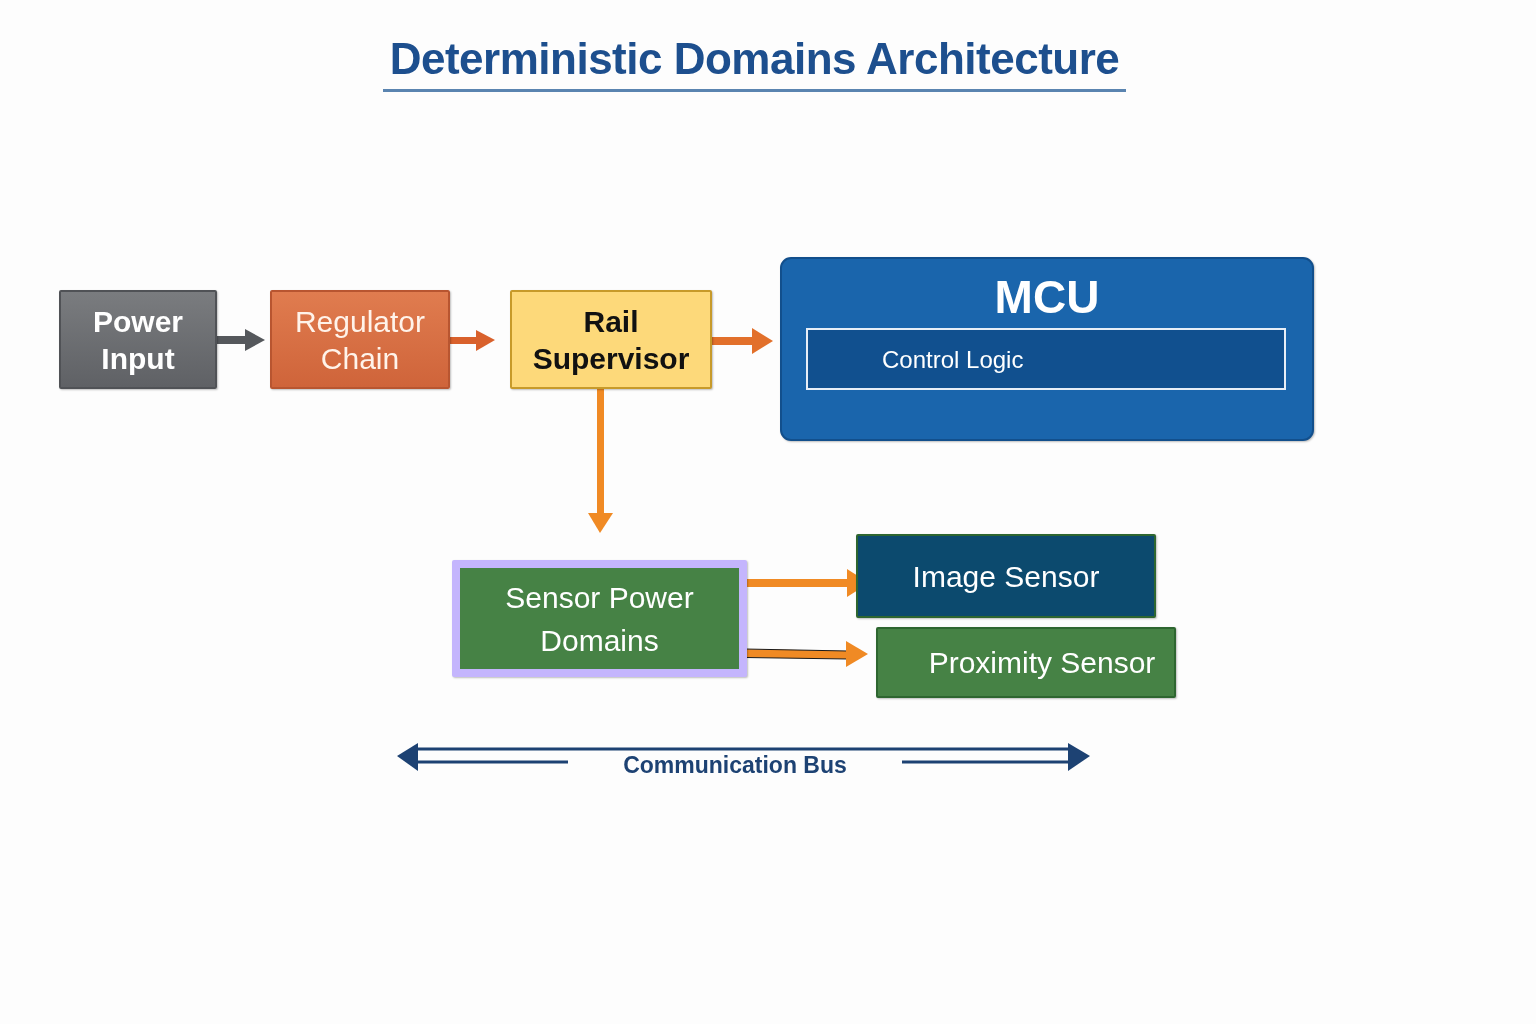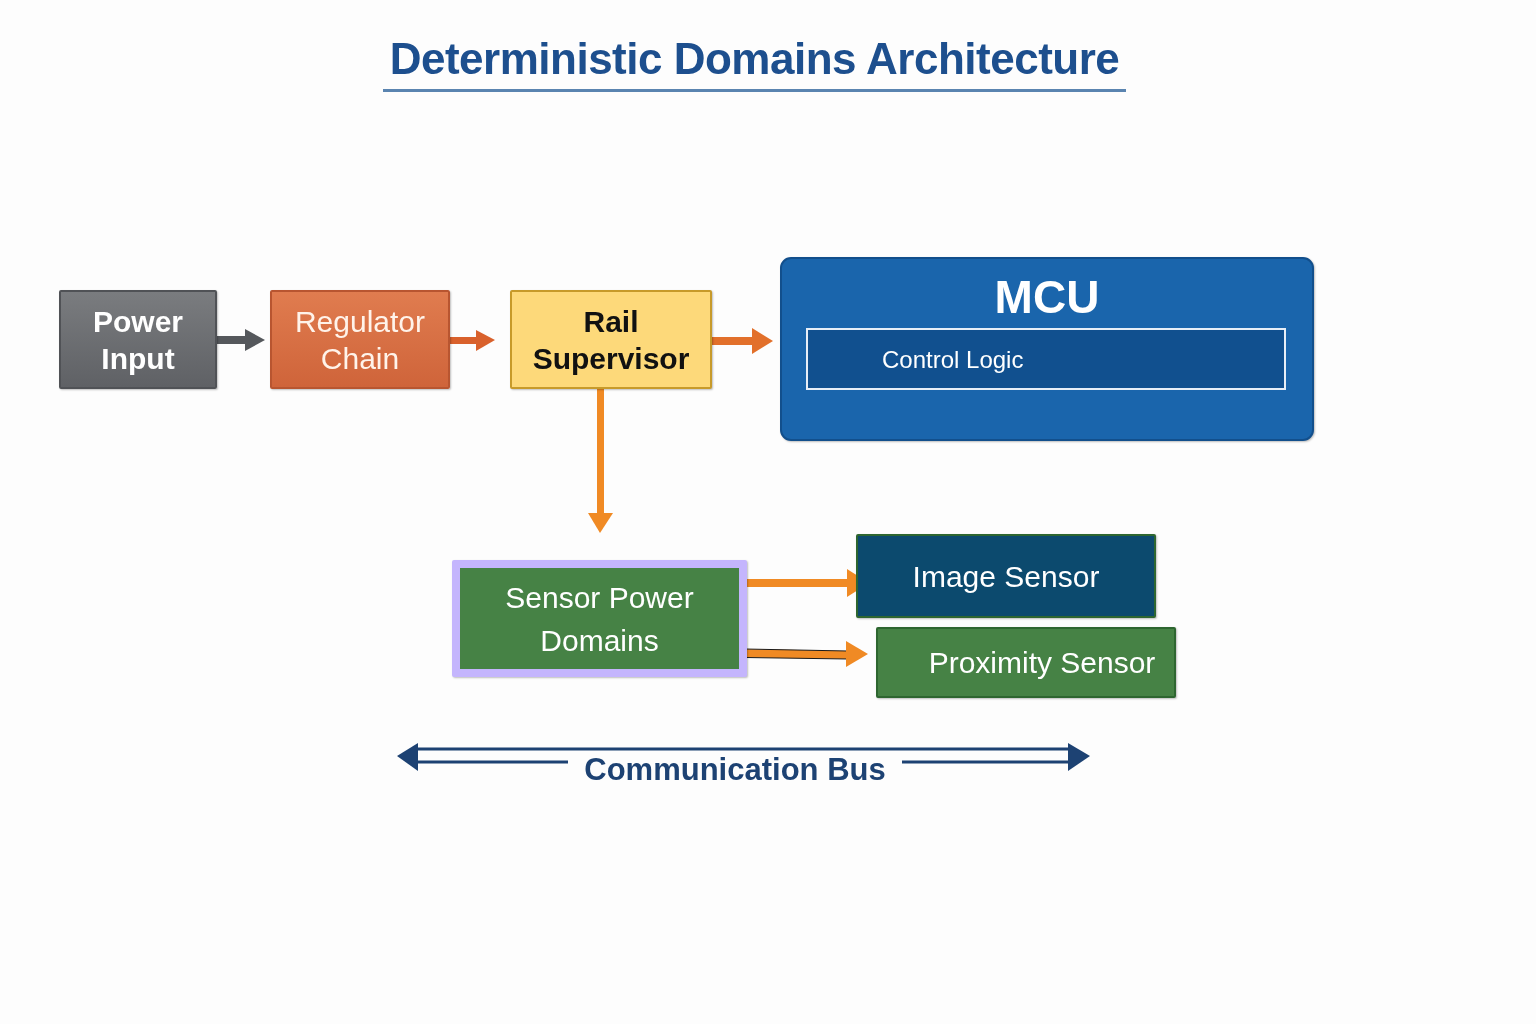--- a/index.html
+++ b/index.html
@@ -35,21 +35,21 @@
     display: flex; align-items: center; padding-left: 74px; font-size: 24px;
   }
   #mcu-row-0 { top: 69px; }
   #mcu-row-1 { top: 132px; }
   #sensor-pd { left: 452px; top: 560px; width: 295px; height: 117px; background: #468245; border: 8px solid #c4b5fd; line-height: 43px; }
   #image { left: 856px; top: 534px; width: 300px; height: 84px; background: #0c4a6e; border: 2px solid #2e6630; }
   #prox { left: 876px; top: 627px; width: 300px; height: 71px; background: #468245; border: 2px solid #2e6630; padding-left: 32px; }
   svg.overlay { position: absolute; left: 0; top: 0; }
   .bus-label {
     position: absolute; left: 570px; top: 752px; width: 330px; text-align: center;
-    font-size: 31px; font-weight: bold; color: #1d4273; white-space: nowrap;
+    font-size: 23px; font-weight: bold; color: #1d4273; white-space: nowrap;
   }
 </style>
 </head>
 <body>
 
 <div class="title">Deterministic Domains Architecture</div>
 <div class="title-underline"></div>
 
 <svg class="overlay" width="1536" height="1024">
 

